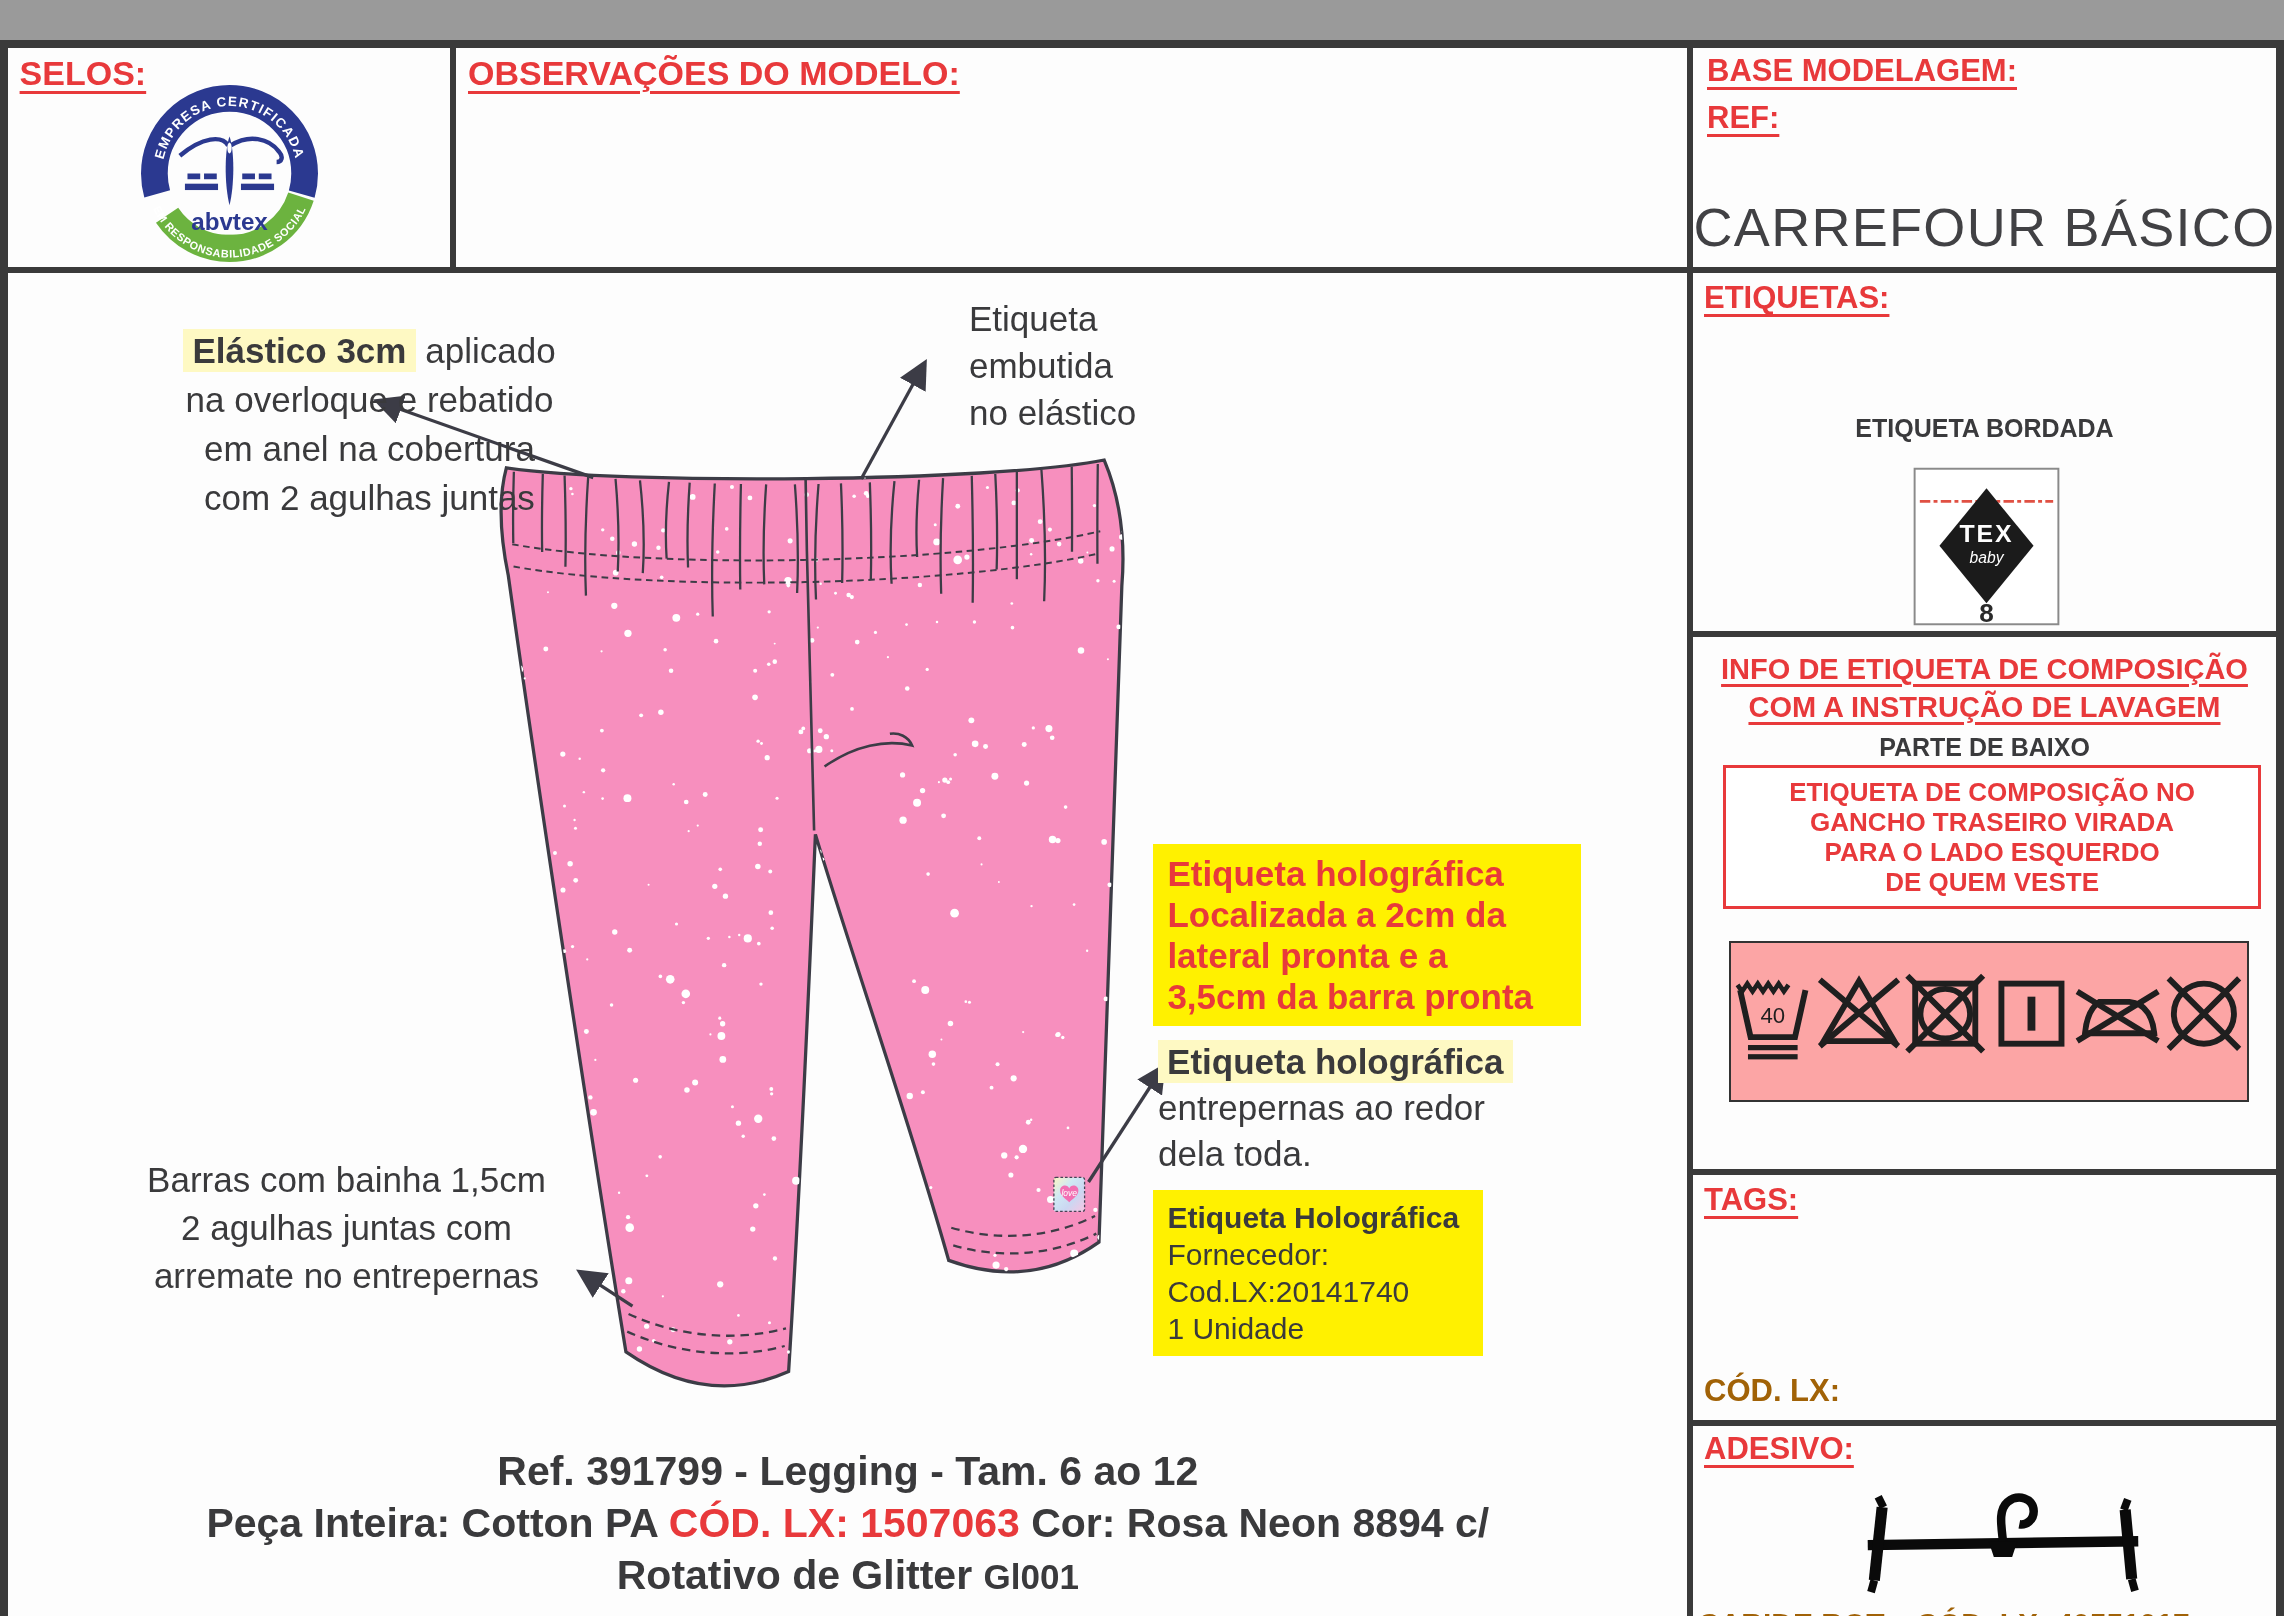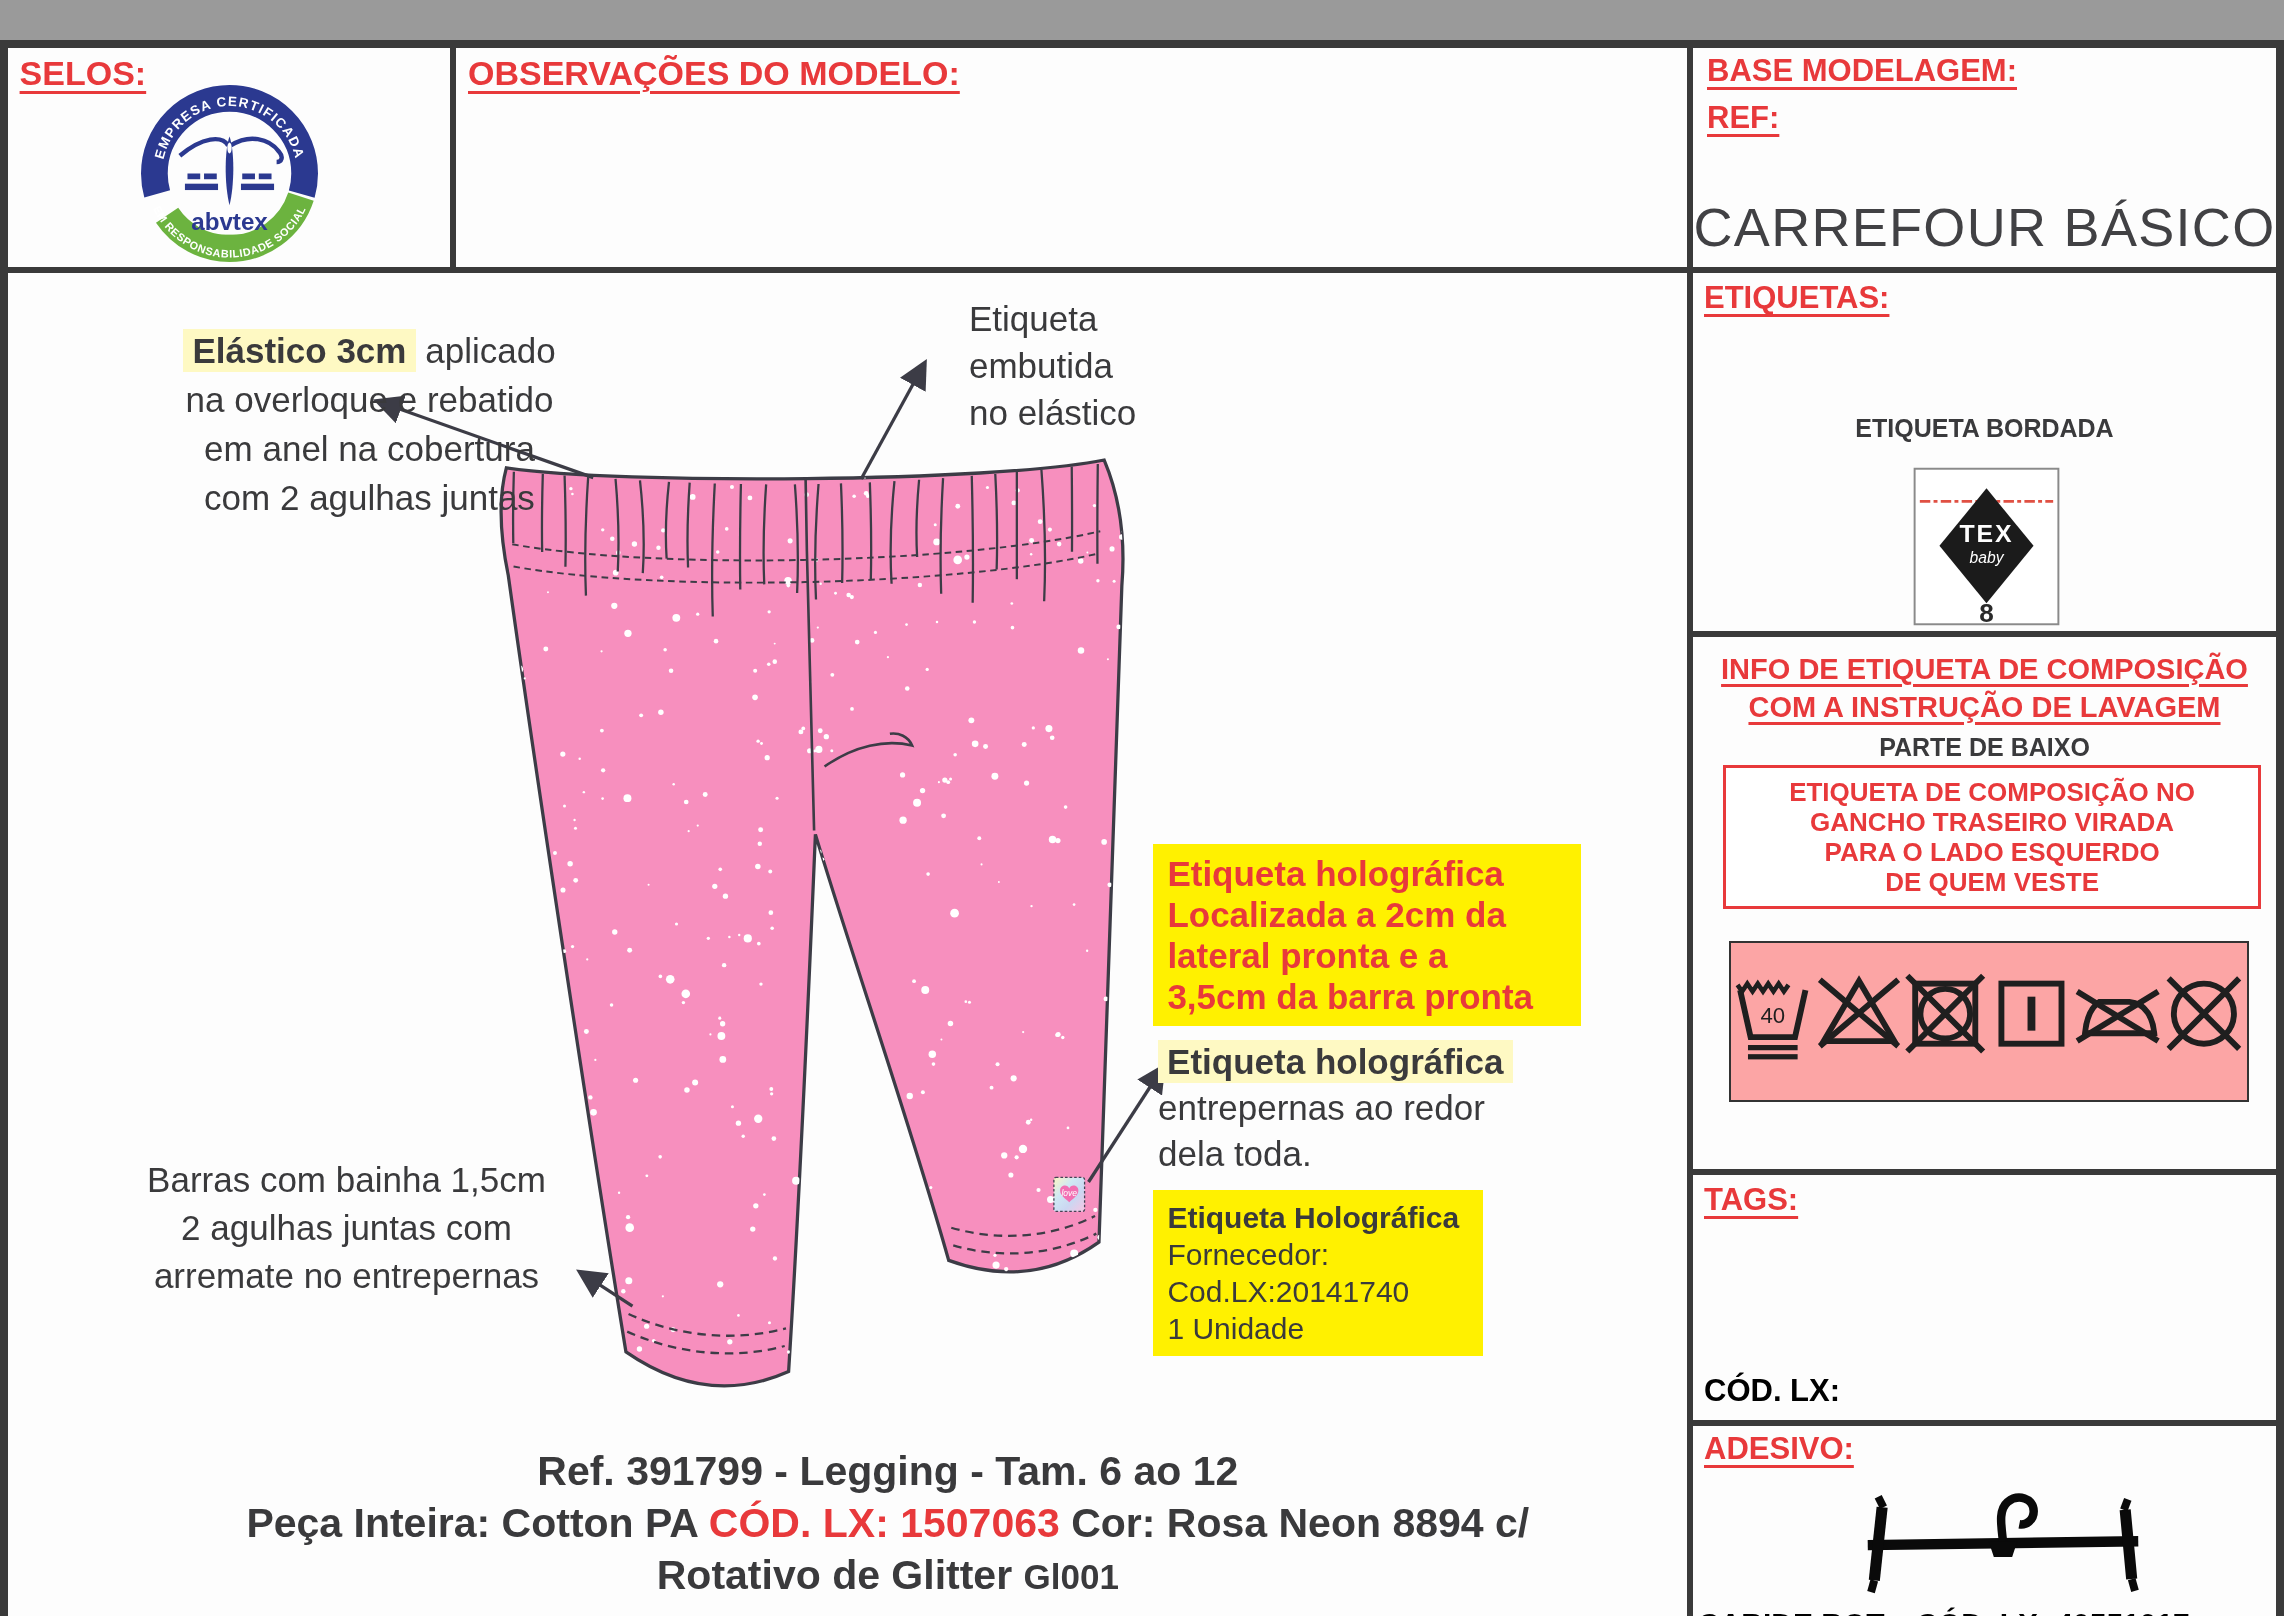--- a/index.html
+++ b/index.html
@@ -12,31 +12,31 @@
   .h52{font-size:34px;}
   .h48{font-size:31px;}
   .base-value{font-size:54px;color:#414144;letter-spacing:1.3px;text-align:center;}
   .ann{font-size:35px;line-height:49px;color:#3a3a3c;}
   .center{text-align:center;}
   .hl{background:#fef9c3;padding:2px 9.1px;}
   .bold{font-weight:bold;}
   .ybox{background:#fff100;padding:9.1px 14.4px;}
   .ybox.redtext{color:#e8393b;font-weight:bold;font-size:35px;line-height:41px;}
   .ybox.supplier{font-size:30px;line-height:37px;color:#3a3a3c;}
-  .footer{font-weight:bold;font-size:41px;line-height:52px;color:#3a3a3c;text-align:center;padding-left:40px;}
+  .footer{font-weight:bold;font-size:41px;line-height:52px;color:#3a3a3c;text-align:center;}
   .footer .red{color:#e8393b;}
   .footer .small{font-size:35px;}
   .rc-center{left:1693px;width:583px;text-align:center;}
   .info-title{font-size:29px;font-weight:bold;color:#e8393b;text-decoration:underline;
               text-decoration-thickness:2.6px;text-underline-offset:4.6px;}
   .parte{font-size:25px;font-weight:bold;color:#3a3a3c;}
   .redbox{border:3.9px solid #e8393b;color:#e8393b;font-weight:bold;font-size:26px;
           line-height:30px;text-align:center;padding:9.1px 2.6px;background:#fff;}
   .care-wrap{border:2.6px solid #333;background:#fca5a5;}
-  .caption-red{color:#000000;font-weight:bold;font-size:30px;}
+  .caption-red{color:#a16207;font-weight:bold;font-size:30px;}
   svg text{font-family:"Liberation Sans",sans-serif;}
 </style>
 </head>
 <body>
 
 <div class="sheet">
 
   <div class="bar" style="left:0;top:0;width:2284px;height:7.8px"></div>
   <div class="bar" style="left:0;top:1608px;width:2284px;height:7.8px"></div>
   <div class="bar" style="left:0;top:0;width:7.8px;height:1616px"></div>

